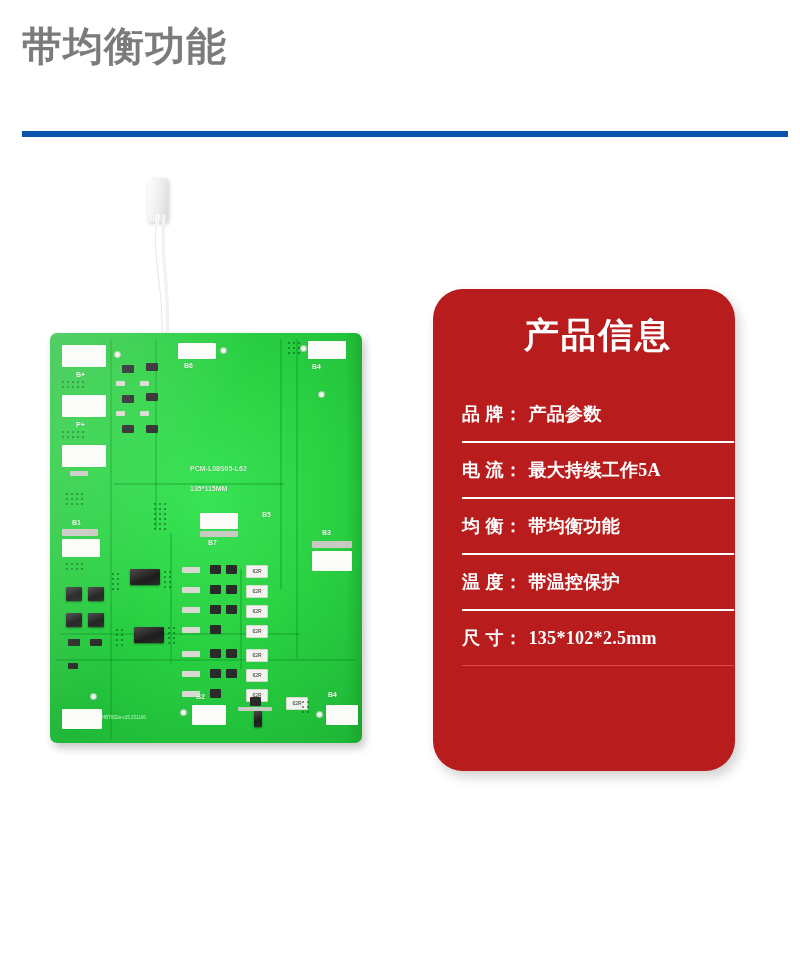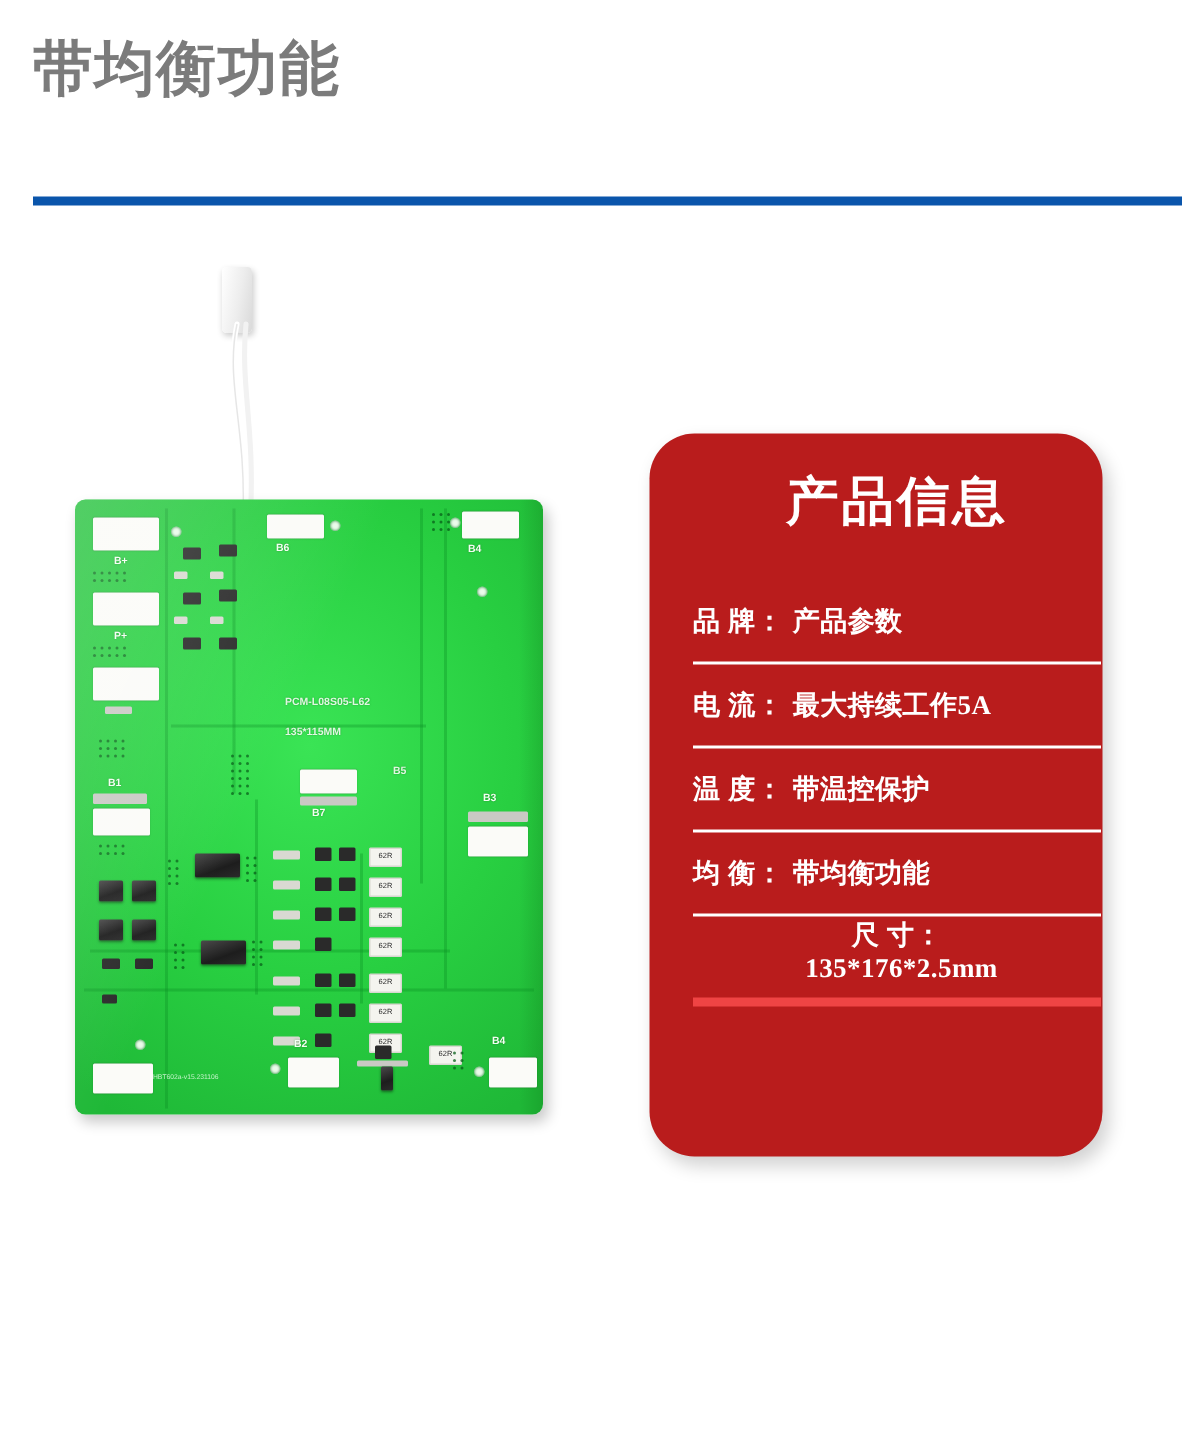--- a/index.html
+++ b/index.html
@@ -231,22 +231,21 @@
     height: 54px;
     display: flex;
     align-items: center;
     white-space: nowrap;
     font-family: Liberation Serif, serif;
   }
   .info-row + .info-row {
     border-top: 2px solid #ffffff;
   }
   .info-row:last-child {
-    border-bottom: 6px solid #ef4444;
-    flex-direction: column;
+    border-bottom: 1px solid #ef4444;
   }
   .row-key {
     color: #ffffff;
     font-size: 18px;
     font-weight: bold;
     letter-spacing: 0.5px;
     flex: 0 0 auto;
   }
   .row-val {
     color: #ffffff;
@@ -547,28 +546,28 @@
       <span class="row-val">产品参数</span>
     </div>
 
 
     <div class="info-row">
       <span class="row-key">电 流：</span>
       <span class="row-val">最大持续工作5A</span>
     </div>
 
     <div class="info-row">
+      <span class="row-key">均 衡：</span>
+      <span class="row-val">带均衡功能</span>
+    </div>
+
+    <div class="info-row">
       <span class="row-key">温 度：</span>
       <span class="row-val">带温控保护</span>
     </div>
 
     <div class="info-row">
-      <span class="row-key">均 衡：</span>
-      <span class="row-val">带均衡功能</span>
-    </div>
-
-    <div class="info-row">
       <span class="row-key">尺 寸：</span>
-      <span class="row-val">135*176*2.5mm</span>
+      <span class="row-val">135*102*2.5mm</span>
     </div>
 
   </div>
 </div>
 
 </body></html>

